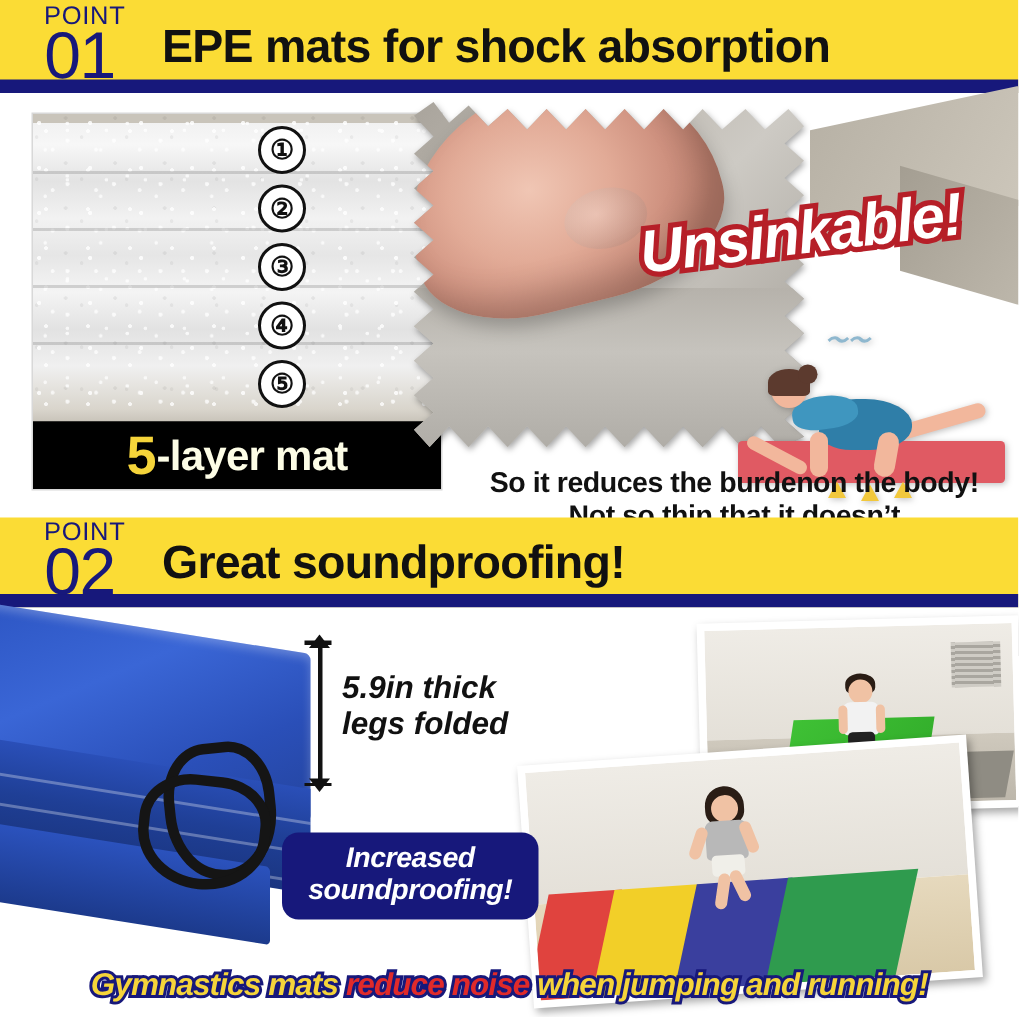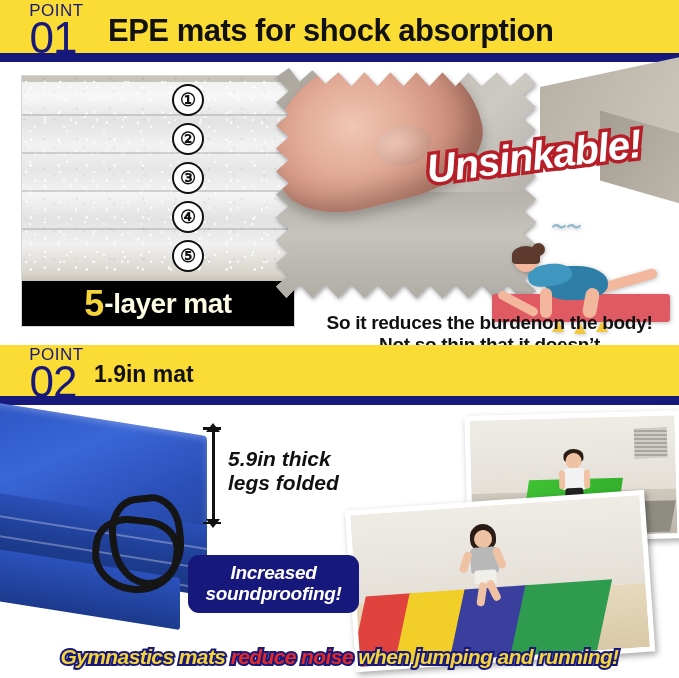--- a/index.html
+++ b/index.html
@@ -398,22 +398,22 @@
       <div>Not so thin that it doesn’t</div>
       <div>hurt your legs and knees!</div>
     </div>
   </div>
 
   <div class="point-header" id="hdr2">
     <div class="point-badge">
       <span class="pt-word">POINT</span>
       <span class="pt-num">02</span>
     </div>
+    <div class="point-title">Great soundproofing!</div>
     <div class="point-aside">
-      <div>1.9in mat</div>
     </div>
     <div class="rule"></div>
   </div>
 
   <div id="sec2">
 
     <div class="blue-mat">
       <div class="bm-top"></div>
       <div class="bm-side"></div>
       <div class="bm-fold" style="top:118px;"></div>

